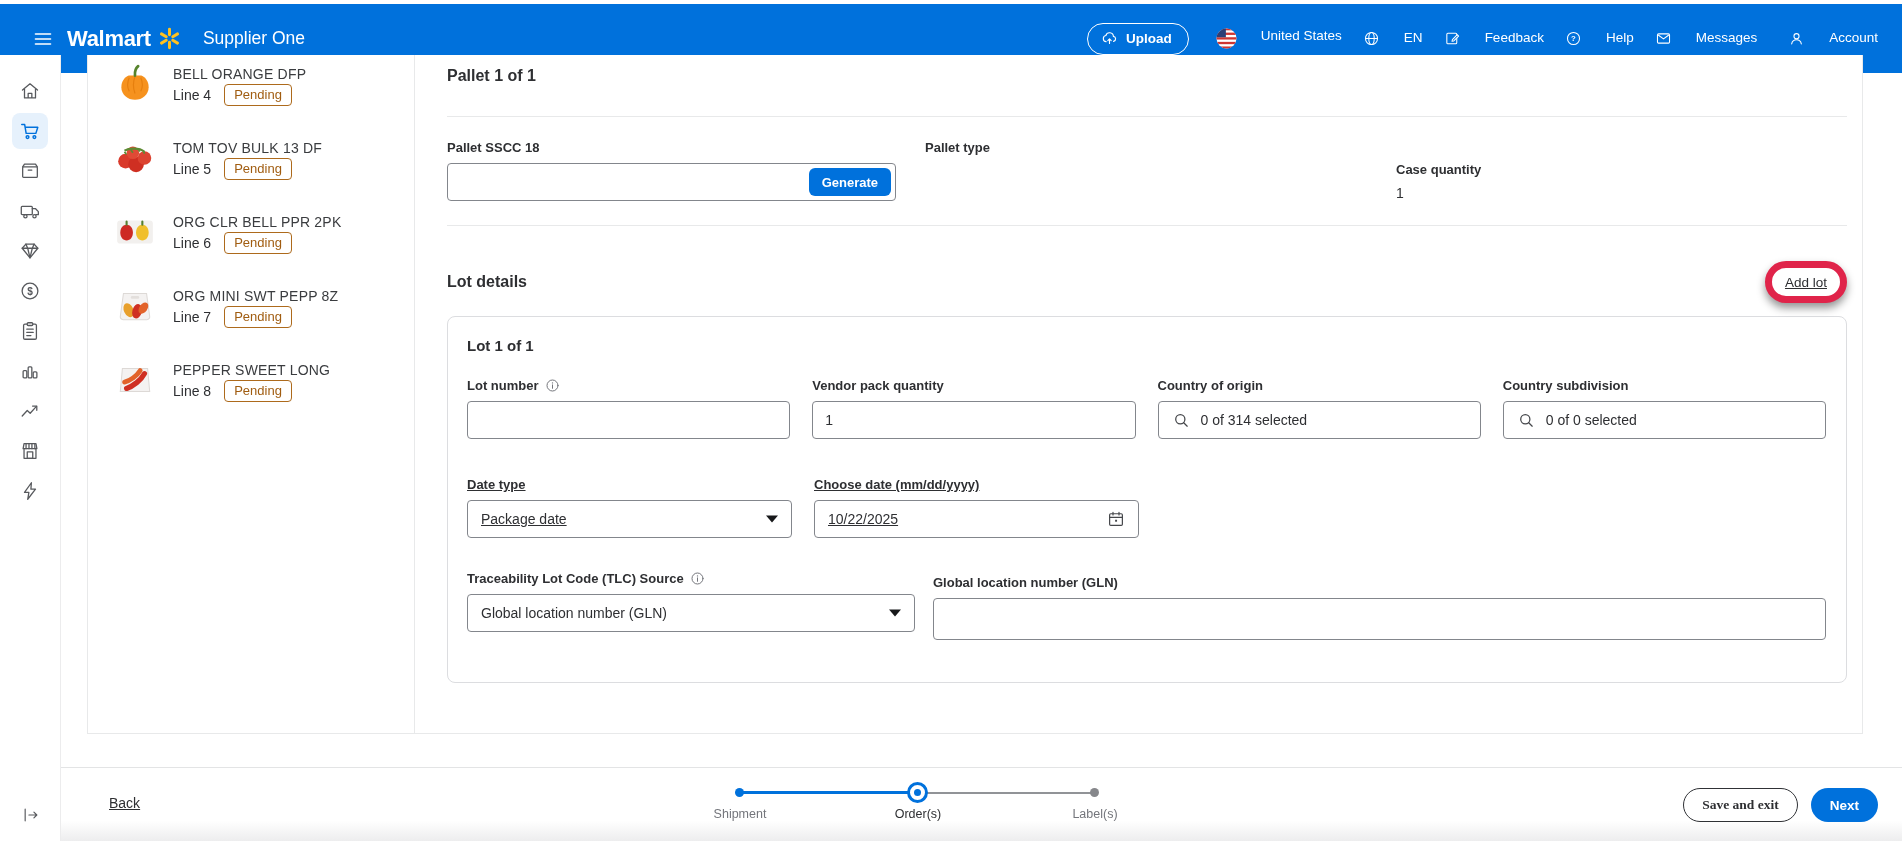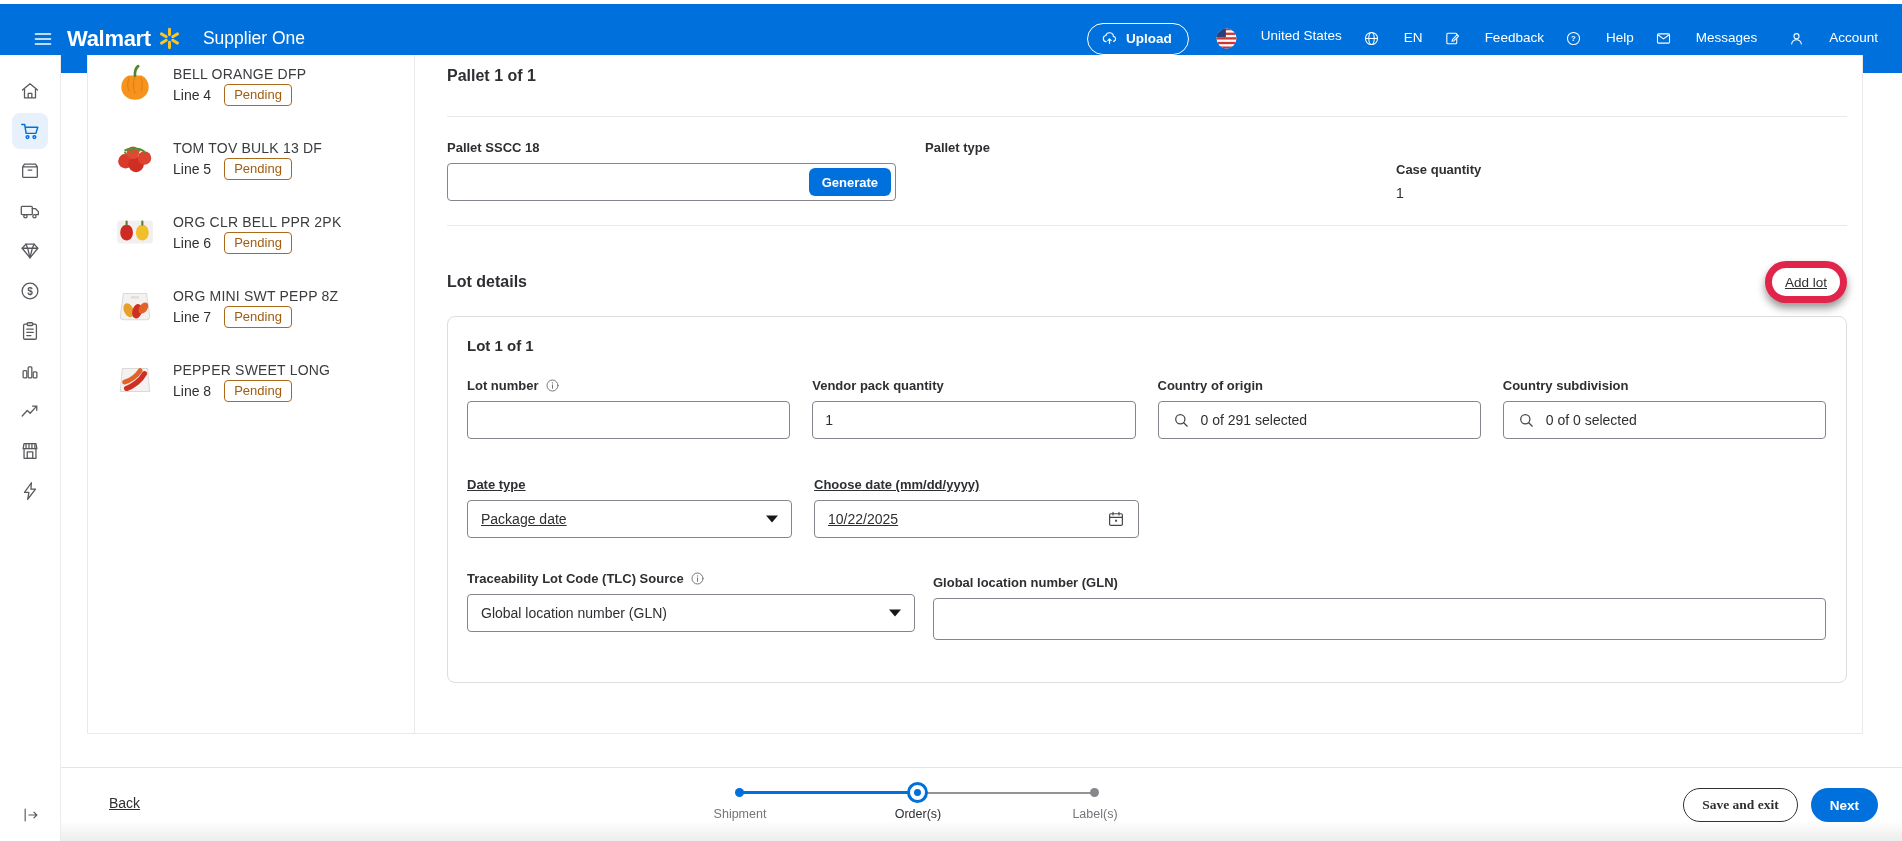--- a/index.html
+++ b/index.html
@@ -456,21 +456,21 @@
           </div>
           <div class="fld">
             <div class="lbl">Country of origin</div>
             <div class="fieldbox">
               <span class="mag-ic">
                   <svg width="19" height="19" viewBox="0 0 24 24">
                     <circle cx="10.5" cy="10.5" r="5.8"></circle>
                     <path d="m14.8 14.8 4.4 4.4"></path>
                   </svg>
                 </span>
-              <span class="grow">0 of 291 selected</span>
+              <span class="grow">0 of 314 selected</span>
             </div>
           </div>
           <div class="fld">
             <div class="lbl">Country subdivision</div>
             <div class="fieldbox">
               <span class="mag-ic">
                   <svg width="19" height="19" viewBox="0 0 24 24">
                     <circle cx="10.5" cy="10.5" r="5.8"></circle>
                     <path d="m14.8 14.8 4.4 4.4"></path>
                   </svg>

